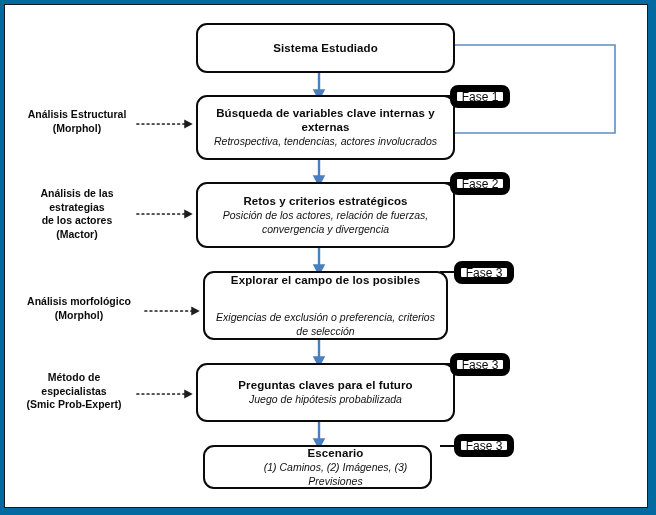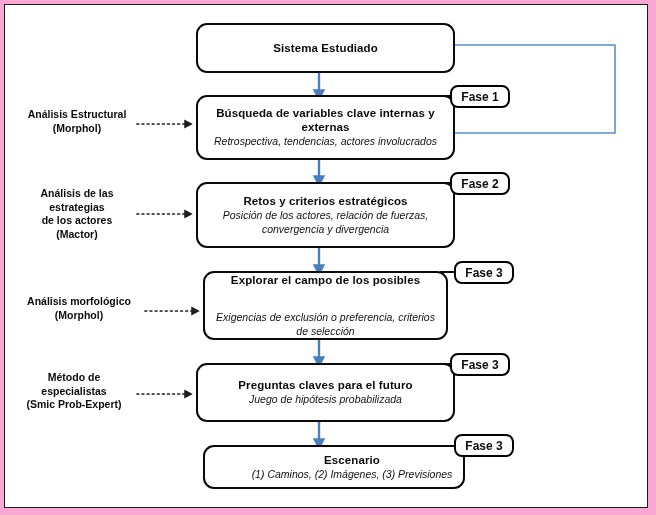--- a/index.html
+++ b/index.html
@@ -3,21 +3,21 @@
 <meta charset="utf-8">
 <style>
   html,body{margin:0;padding:0;background:#ffffff;}
   body{
     width:656px;height:515px;
     font-family:"Liberation Sans", sans-serif;
     -webkit-font-smoothing:antialiased;
   }
   #frame{
     position:absolute;left:0;top:0;width:656px;height:515px;
-    background:#f9a8d4;overflow:hidden;
+    background:#0369a1;overflow:hidden;
   }
   #outer-border{
     position:absolute;left:4px;top:4px;
     width:644px;height:504px;
     border:1px solid #1a1a1a;
     box-sizing:border-box;
     background:#ffffff;
   }
 
   
@@ -47,24 +47,24 @@
     padding:0 8px;
     margin-top:1px;
     font-style:italic;
   }
 
   
   .fase{
     position:absolute;
     box-sizing:border-box;
     background:#ffffff;
-    border:2px solid #000000;
+    border:7px solid #000000;
     border-radius:8px;
     display:flex;align-items:center;justify-content:center;
-    font-weight:bold;
+    font-weight:normal;
     font-size:12px;
     color:#0b0b0b;
     z-index:9;
   }
 
   
   .annot{
     position:absolute;
     text-align:center;
     font-weight:bold;
@@ -151,21 +151,21 @@
   <div class="pbox" style="left:203px;top:271px;width:245px;height:69px;justify-content:space-between;">
     <div class="t1">Explorar el campo de los posibles</div>
     <div class="t2">Exigencias de exclusión o preferencia, criterios de selección</div>
   </div>
 
   <div class="pbox" style="left:196px;top:363px;width:259px;height:59px;">
     <div class="t1">Preguntas claves para el futuro</div>
     <div class="t2">Juego de hipótesis probabilizada</div>
   </div>
 
-  <div class="pbox" style="left:203px;top:445px;width:262px;height:44px;padding-left:36px;">
+  <div class="pbox" style="left:203px;top:445px;width:229px;height:44px;padding-left:36px;">
     <div class="t1">Escenario</div>
     <div class="t2">(1) Caminos, (2) Imágenes, (3) Previsiones</div>
   </div>
 
   <div class="fase" style="left:450px;top:85px;width:60px;height:23px;">
     <span>Fase 1</span>
   </div>
   <div class="fase" style="left:450px;top:172px;width:60px;height:23px;">
     <span>Fase 2</span>
   </div>

